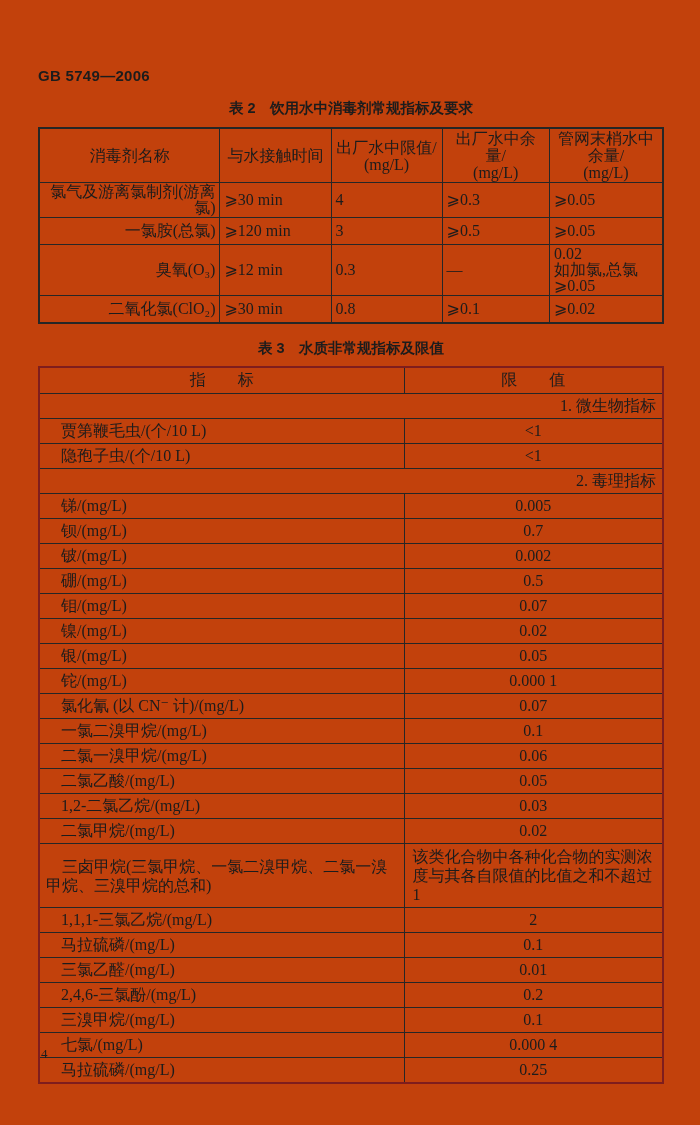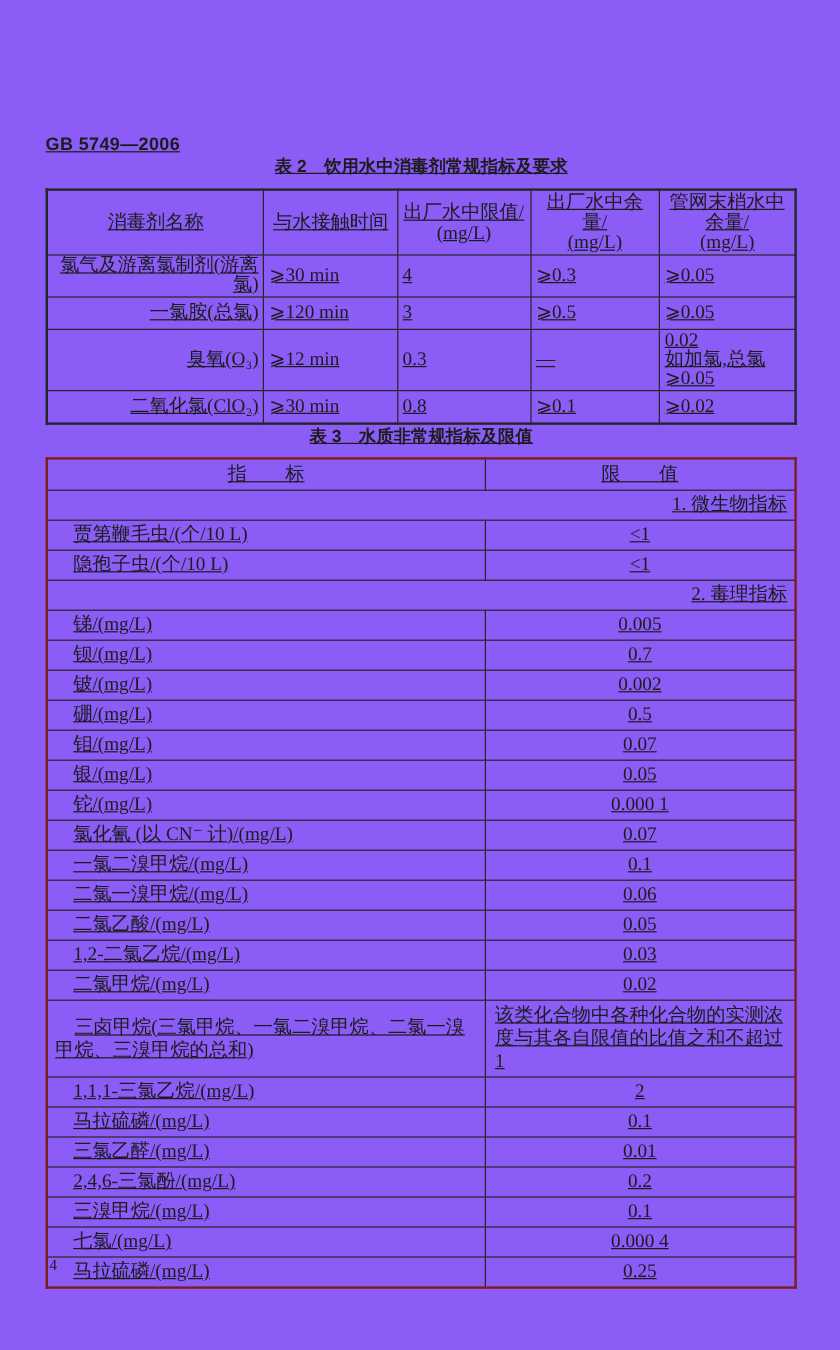--- a/index.html
+++ b/index.html
@@ -1,38 +1,38 @@
 <!DOCTYPE html>
 <html><head>
 <meta charset="utf-8">
 <style>
   html, body { margin: 0; padding: 0; background: #ffffff; }
   .page {
     position: relative;
     width: 700px;
     height: 1125px;
     box-sizing: border-box;
-    background: #8b5cf6;
+    background: #c2410c;
     color: #1c1c1c;
     font-family: "Liberation Serif", "DejaVu Serif", serif;
-    padding: 112px 36px 0 38px;
+    padding: 67px 36px 0 38px;
     overflow: hidden;
-    text-decoration: underline;
   }
   .gb-header {
     font-family: "Liberation Sans", "DejaVu Sans", sans-serif;
     font-weight: bold;
     font-size: 15px;
     letter-spacing: 0.3px;
   }
   .table-title {
     text-align: center;
     font-weight: bold;
     font-size: 14.5px;
     font-family: "Liberation Sans", "DejaVu Sans", sans-serif;
+    margin-top: 15px;
   }
   table {
     width: 100%;
     border-collapse: collapse;
     table-layout: fixed;
     font-size: 16px;
     color: #1c1c1c;
   }
   table.t2 { margin-top: 9px; border: 2px solid #262626; }
   table.t3 { margin-top: 8px; border: 2px solid #7f1d1d; }
@@ -177,20 +177,24 @@
         </tr>
         <tr>
           <td class="indicator">硼/(mg/L)</td>
           <td class="limit">0.5</td>
         </tr>
         <tr>
           <td class="indicator">钼/(mg/L)</td>
           <td class="limit">0.07</td>
         </tr>
         <tr>
+          <td class="indicator">镍/(mg/L)</td>
+          <td class="limit">0.02</td>
+        </tr>
+        <tr>
           <td class="indicator">银/(mg/L)</td>
           <td class="limit">0.05</td>
         </tr>
         <tr>
           <td class="indicator">铊/(mg/L)</td>
           <td class="limit">0.000 1</td>
         </tr>
         <tr>
           <td class="indicator">氯化氰 (以 CN⁻ 计)/(mg/L)</td>
           <td class="limit">0.07</td>

